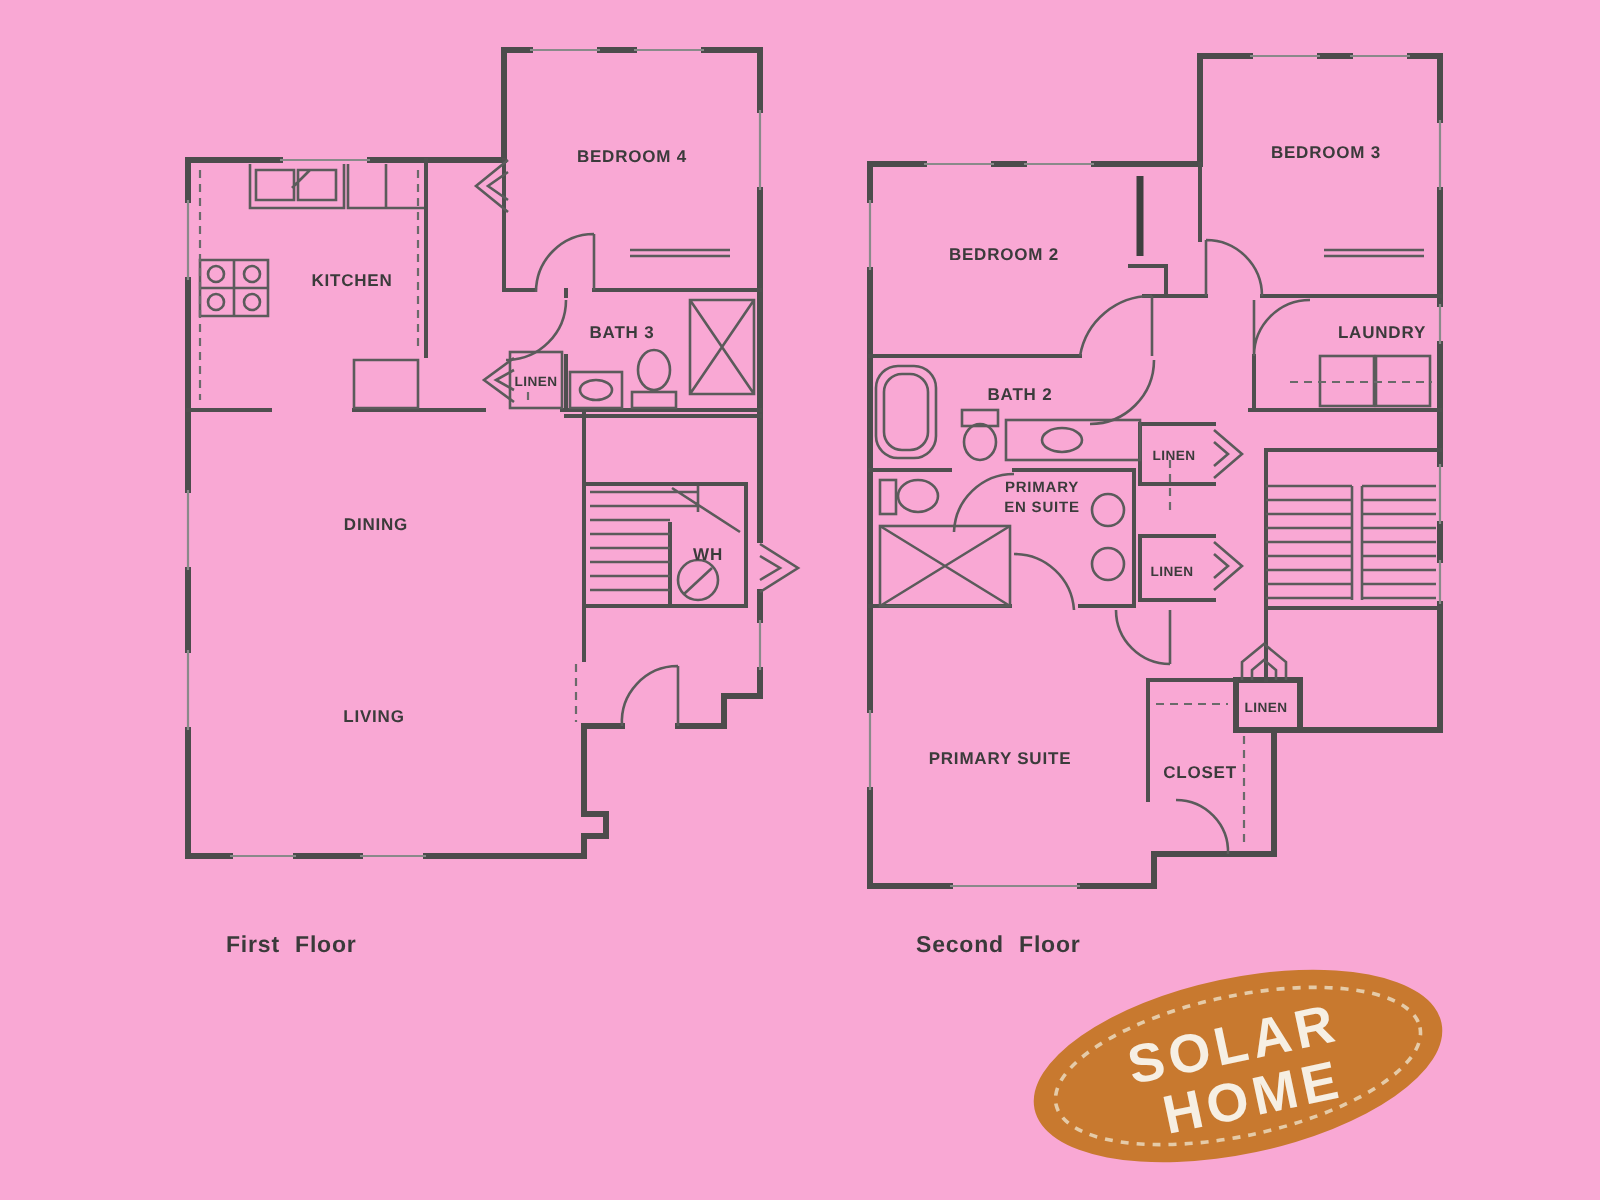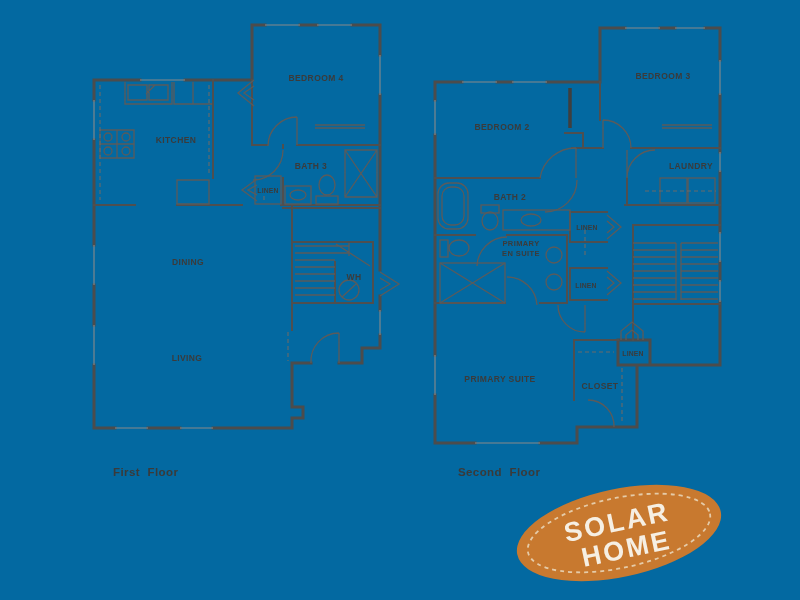--- a/index.html
+++ b/index.html
@@ -1,16 +1,16 @@
 <!DOCTYPE html>
 <html><head>
 <meta charset="utf-8">
 <style>
   html,body{margin:0;padding:0;background:#ffffff;}
-  .canvas{position:relative;width:800px;height:600px;background:#0369a1;overflow:hidden;
+  .canvas{position:relative;width:800px;height:600px;background:#f9a8d4;overflow:hidden;
           font-family:"Liberation Sans", sans-serif;}
   svg{position:absolute;left:0;top:0;}
   .wall-ext{stroke:#4c4c4c;stroke-width:3;fill:none;stroke-linecap:square;}
   .wall-int{stroke:#4f4f4f;stroke-width:2;fill:none;stroke-linecap:square;}
   .thin{stroke:#5b5b5b;stroke-width:1.3;fill:none;}
   .dash{stroke:#6a6a6a;stroke-width:1.1;fill:none;stroke-dasharray:4 3;}
   .win{stroke:#8a8a8a;stroke-width:1.1;fill:none;}
   .rod{stroke:#3f3f3f;stroke-width:3.5;fill:none;}
   .room-label{font-family:"Liberation Sans", sans-serif;font-weight:700;font-size:8.5px;
               fill:#3b3b3b;letter-spacing:.4px;text-anchor:middle;}

